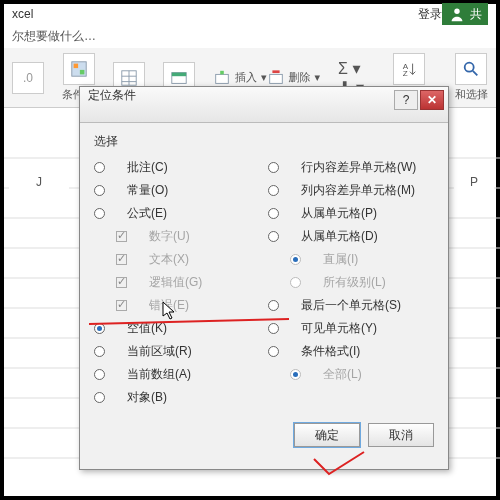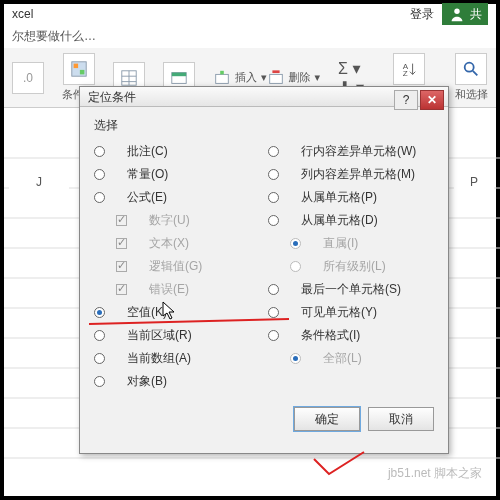--- a/index.html
+++ b/index.html
@@ -1,32 +1,32 @@
 <!DOCTYPE html>
 <html><head>
 <meta charset="utf-8">
 <style>
 html,body{margin:0;padding:0;width:500px;height:500px;font-family:"Microsoft YaHei","SimSun",sans-serif;font-size:12px;background:#fff;overflow:hidden}
 *{box-sizing:border-box}
 .viewport{position:relative;width:500px;height:500px;border:4px solid #000}
 .titlebar{height:20px;background:#fff;color:#333;padding:0 8px;display:flex;align-items:center;justify-content:space-between;font-size:12px}
-.titlebar .right{display:flex;align-items:center;gap:8px}
+.titlebar .right{display:flex;align-items:center;gap:0}
 .loginbtn{color:#333}
 .sharebtn{background:#2f7d3a;color:#fff;padding:2px 6px;display:flex;align-items:center;gap:4px}
 .tabstrip{height:24px;background:#fff;display:flex;align-items:center;padding:0 8px;color:#555}
 .ribbon{background:#f4f4f4;height:60px;border-bottom:1px solid #ccc;display:flex;align-items:center;padding:0 8px;gap:18px;color:#555;position:relative}
 .rgroup{display:flex;flex-direction:column;align-items:center;gap:2px}
 .ricon{width:32px;height:32px;background:#fff;border:1px solid #ccc;display:flex;align-items:center;justify-content:center;color:#999}
 .rlabel{font-size:11px}
 .pill{display:flex;flex-direction:row;gap:0;font-size:11px}
 .pillrow{display:flex;align-items:center;gap:4px}
 .colhdr{position:absolute;top:70px;height:20px;display:flex;align-items:center;justify-content:center;background:#eee;border:1px solid #ccc;font-size:12px;color:#555}
 .gridlines line{stroke:#ddd}
 .dialog{position:absolute;left:75px;top:82px;width:370px;background:#f1f1f1;border:1px solid #888;box-shadow:2px 2px 6px rgba(0,0,0,.3)}
-.dlgtitle{height:20px;background:linear-gradient(#fafafa,#e6e6e6);border-bottom:1px solid #bbb;display:flex;align-items:flex-end;padding:0 8px;font-size:12px;color:#333;position:relative}
+.dlgtitle{height:36px;background:linear-gradient(#fafafa,#e6e6e6);border-bottom:1px solid #bbb;display:flex;align-items:flex-start;padding:0 8px;font-size:12px;color:#333;position:relative}
 .dlgbtns{position:absolute;right:4px;top:3px;display:flex;gap:2px}
 .dlgbtn{width:24px;height:20px;border:1px solid #aaa;background:#eee;display:flex;align-items:center;justify-content:center}
 .closebtn{background:linear-gradient(#d66,#b33);color:#fff;border:1px solid #933;font-weight:bold}
 .dlgbody{padding:10px 14px 22px 14px}
 .section{font-size:12px;color:#333;margin-bottom:6px}
 .cols{display:flex;gap:8px}
 .col{flex:1}
 .opt{display:flex;align-items:center;gap:22px;padding:3px 0;font-size:12px;color:#333}
 .opt.indent{padding-left:22px}
 .opt.disabled{color:#a5a5a5}
@@ -270,14 +270,13 @@
   <svg class="redmark" style="left:85px;top:310px;width:200px;height:20px">
       <line x1="0" y1="10" x2="200" y2="5" stroke="#d22" stroke-width="2"></line>
     </svg>
   <svg class="redmark" style="left:305px;top:445px;width:60px;height:30px">
       <path d="M5 10 L20 25 L55 3" stroke="#d22" stroke-width="2" fill="none"></path>
     </svg>
   <svg class="redmark" style="left:158px;top:297px;width:14px;height:20px" viewBox="0 0 14 20">
       <path d="M1 1 L1 15 L5 12 L8 18 L10 17 L7 11 L12 11 Z" fill="#fff" stroke="#000"></path>
     </svg>
 
-  <div class="watermark">jb51.net 脚本之家</div>
 </div>
 
 </body></html>

